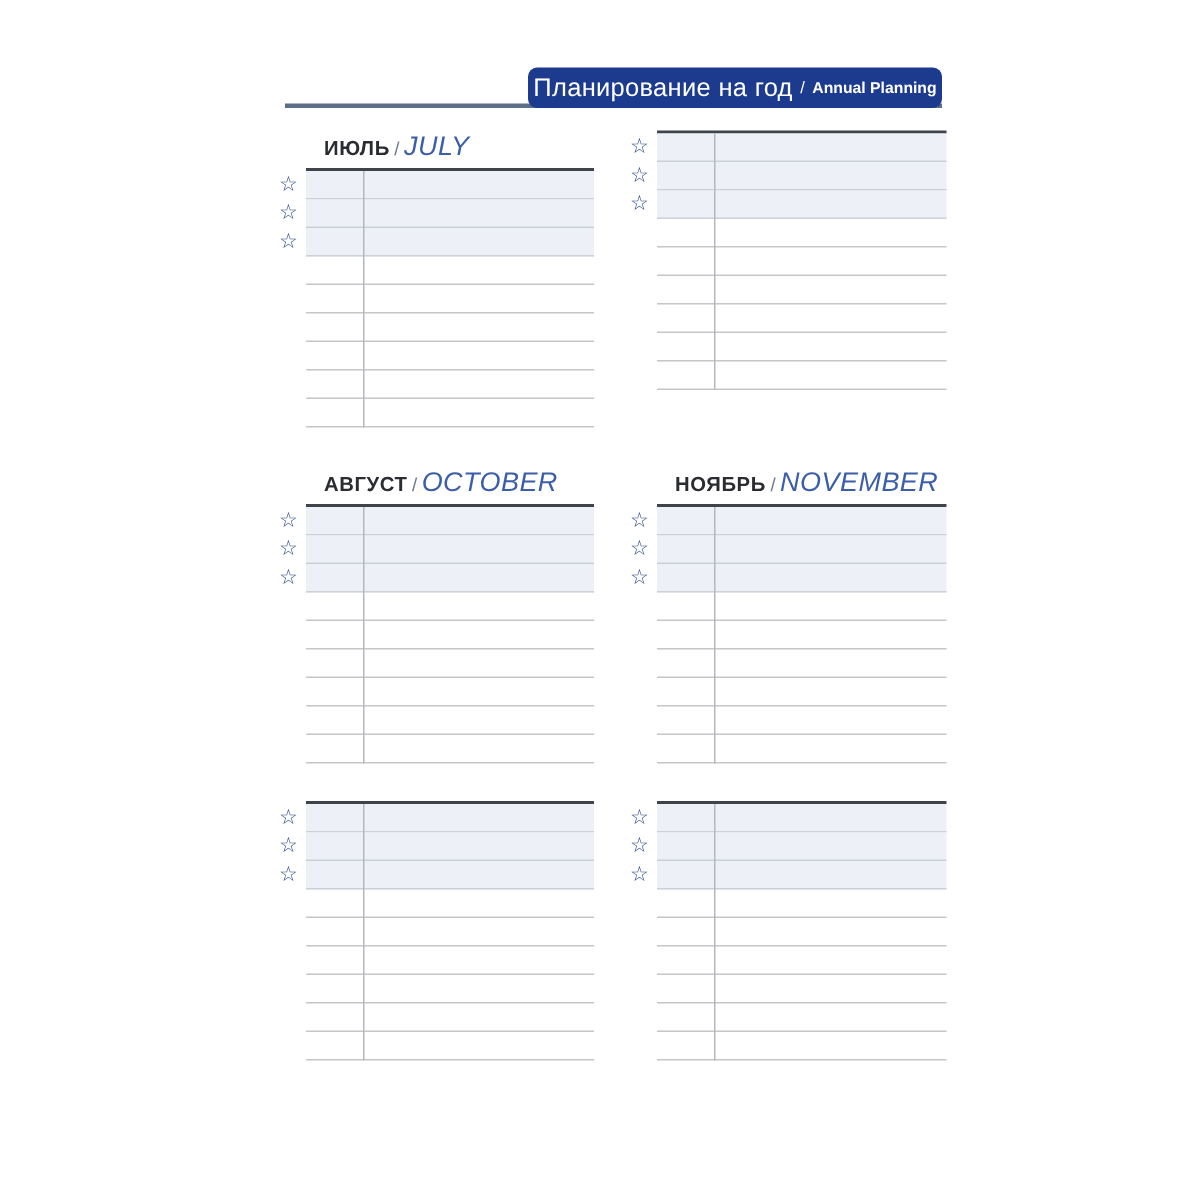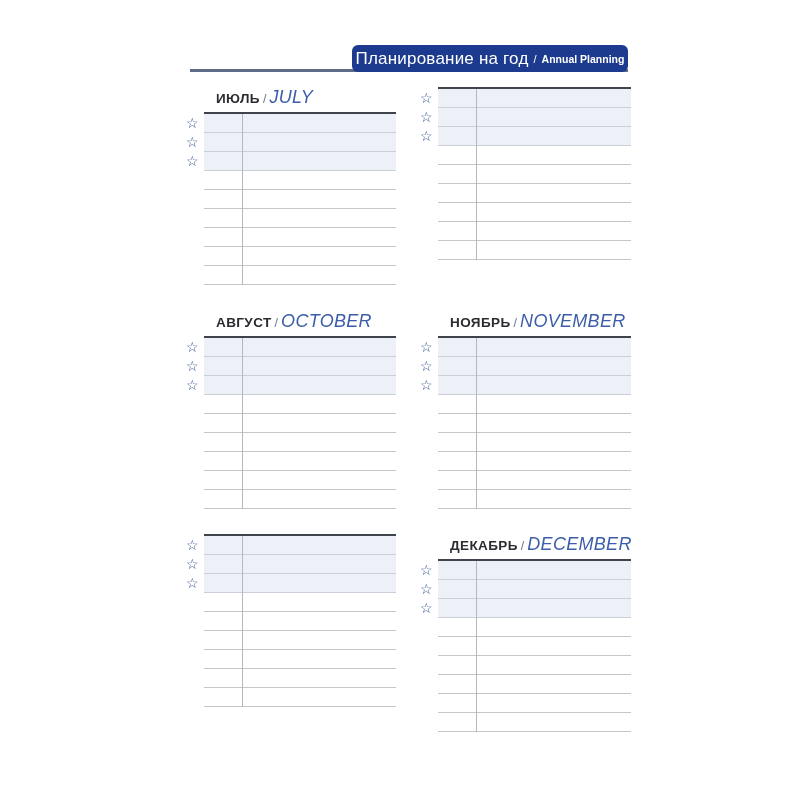--- a/index.html
+++ b/index.html
@@ -249,23 +249,20 @@
         <div class="rrow"></div>
         <div class="rrow"></div>
         <div class="rrow"></div>
         <div class="rrow"></div>
         <div class="rrow"></div>
         <div class="vline"></div>
       </div>
     </section>
 
     <section class="month-block">
-      <h2 class="month-header">
-        <span class="m-ru">ДЕКАБРЬ</span><span class="m-sep">/</span><span class="m-en">DECEMBER</span>
-      </h2>
       <div class="rows">
         <div class="srow">
             <span class="star">☆</span>
           </div>
         <div class="srow">
             <span class="star">☆</span>
           </div>
         <div class="srow">
             <span class="star">☆</span>
           </div>

